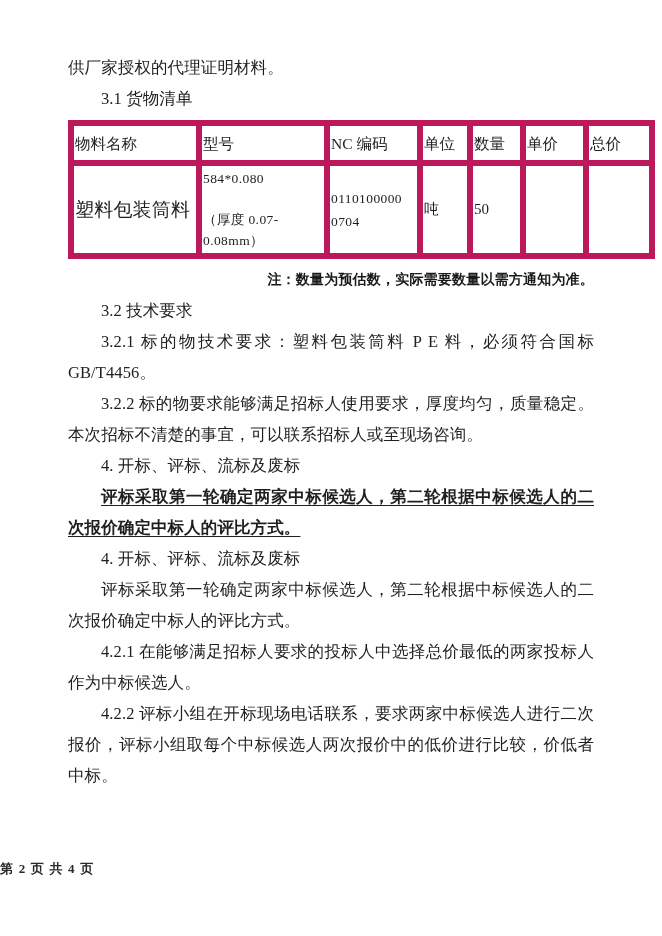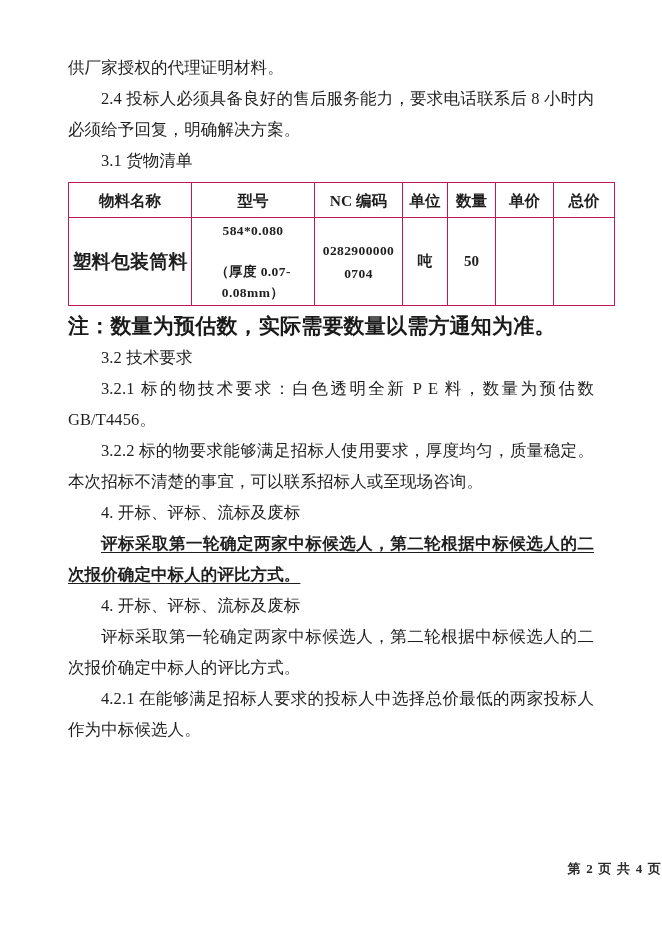--- a/index.html
+++ b/index.html
@@ -57,25 +57,25 @@
   }
   table.goods {
     border-collapse: collapse;
     width: 525px;
     table-layout: fixed;
     font-size: 14.5px;
     color: #1f1f1f;
   }
   table.goods th,
   table.goods td {
-    border: 1px solid #be185d;
-    text-align: center;
+    border: 6px solid #be185d;
+    text-align: left;
     vertical-align: middle;
     padding: 2px 1px;
-    font-weight: bold;
+    font-weight: normal;
     line-height: 21px;
   }
   table.goods th {
     height: 30px;
     font-size: 15.5px;
   }
   table.goods td {
     height: 56px;
   }
   td.model, td.nccode {
@@ -93,52 +93,52 @@
   }
   td.unit, td.qty {
     font-size: 15px;
   }
   td.qty {
     font-family: "Liberation Serif", "DejaVu Serif", serif;
   }
 
   
   .note {
-    font-size: 21px;
+    font-size: 14px;
     line-height: 31px;
     font-weight: bold;
     margin: 5px 0 0 0;
     text-indent: 0;
     letter-spacing: 0.2px;
+    text-align: right;
   }
 
   
   #footer {
     position: absolute;
     left: 0;
     top: 860px;
     width: 662px;
-    text-align: right;
+    text-align: left;
     font-size: 13px;
     font-weight: bold;
     color: #2a2a2a;
     letter-spacing: 1.2px;
     font-family: "Liberation Serif", "DejaVu Serif", serif;
   }
 </style>
 </head>
 <body>
 
 <div id="page">
 
   <div id="content">
 
     <p class="para noindent">供厂家授权的代理证明材料。</p>
 
-    <p class="para indent">2.4 投标人必须具备良好的售后服务能力，要求电话联系后 8 小时内必须给予回复，明确解决方案。</p>
 
 
 
     <p class="para indent">3.1  货物清单</p>
 
     <div class="table-wrap">
       <table class="goods">
         <thead>
           <tr>
             <th style="width:120px">物料名称</th>
@@ -151,50 +151,51 @@
           </tr>
         </thead>
         <tbody>
           <tr>
             <td class="matname">塑料包装筒料</td>
             <td class="model">
               <span class="l1">584*0.080</span>
               <span class="l2">（厚度 0.07-0.08mm）</span>
             </td>
             <td class="nccode">
-              <span class="l1">0282900000</span>
+              <span class="l1">0110100000</span>
               <span class="l2">0704</span>
             </td>
             <td class="unit">吨</td>
             <td class="qty">50</td>
             <td></td>
             <td></td>
           </tr>
         </tbody>
       </table>
     </div>
 
     <p class="note">注：数量为预估数，实际需要数量以需方通知为准。</p>
 
     <p class="para indent">3.2  技术要求</p>
 
-    <p class="para indent">3.2.1 标的物技术要求：白色透明全新 P E 料，数量为预估数 GB/T4456。</p>
+    <p class="para indent">3.2.1 标的物技术要求：塑料包装筒料 P E 料，必须符合国标 GB/T4456。</p>
 
     <p class="para indent">3.2.2 标的物要求能够满足招标人使用要求，厚度均匀，质量稳定。本次招标不清楚的事宜，可以联系招标人或至现场咨询。</p>
 
     <p class="para indent">4. 开标、评标、流标及废标</p>
 
     <p class="para indent bold-underline">评标采取第一轮确定两家中标候选人，第二轮根据中标候选人的二次报价确定中标人的评比方式。 </p>
 
     <p class="para indent">4. 开标、评标、流标及废标</p>
 
     <p class="para indent">评标采取第一轮确定两家中标候选人，第二轮根据中标候选人的二次报价确定中标人的评比方式。</p>
 
     <p class="para indent">4.2.1 在能够满足招标人要求的投标人中选择总价最低的两家投标人作为中标候选人。</p>
 
+    <p class="para indent">4.2.2 评标小组在开标现场电话联系，要求两家中标候选人进行二次报价，评标小组取每个中标候选人两次报价中的低价进行比较，价低者中标。</p>
 
   </div>
 
   <div id="footer">
     <span>第 2 页 共 4 页</span>
   </div>
 
 </div>
 
 </body></html>

